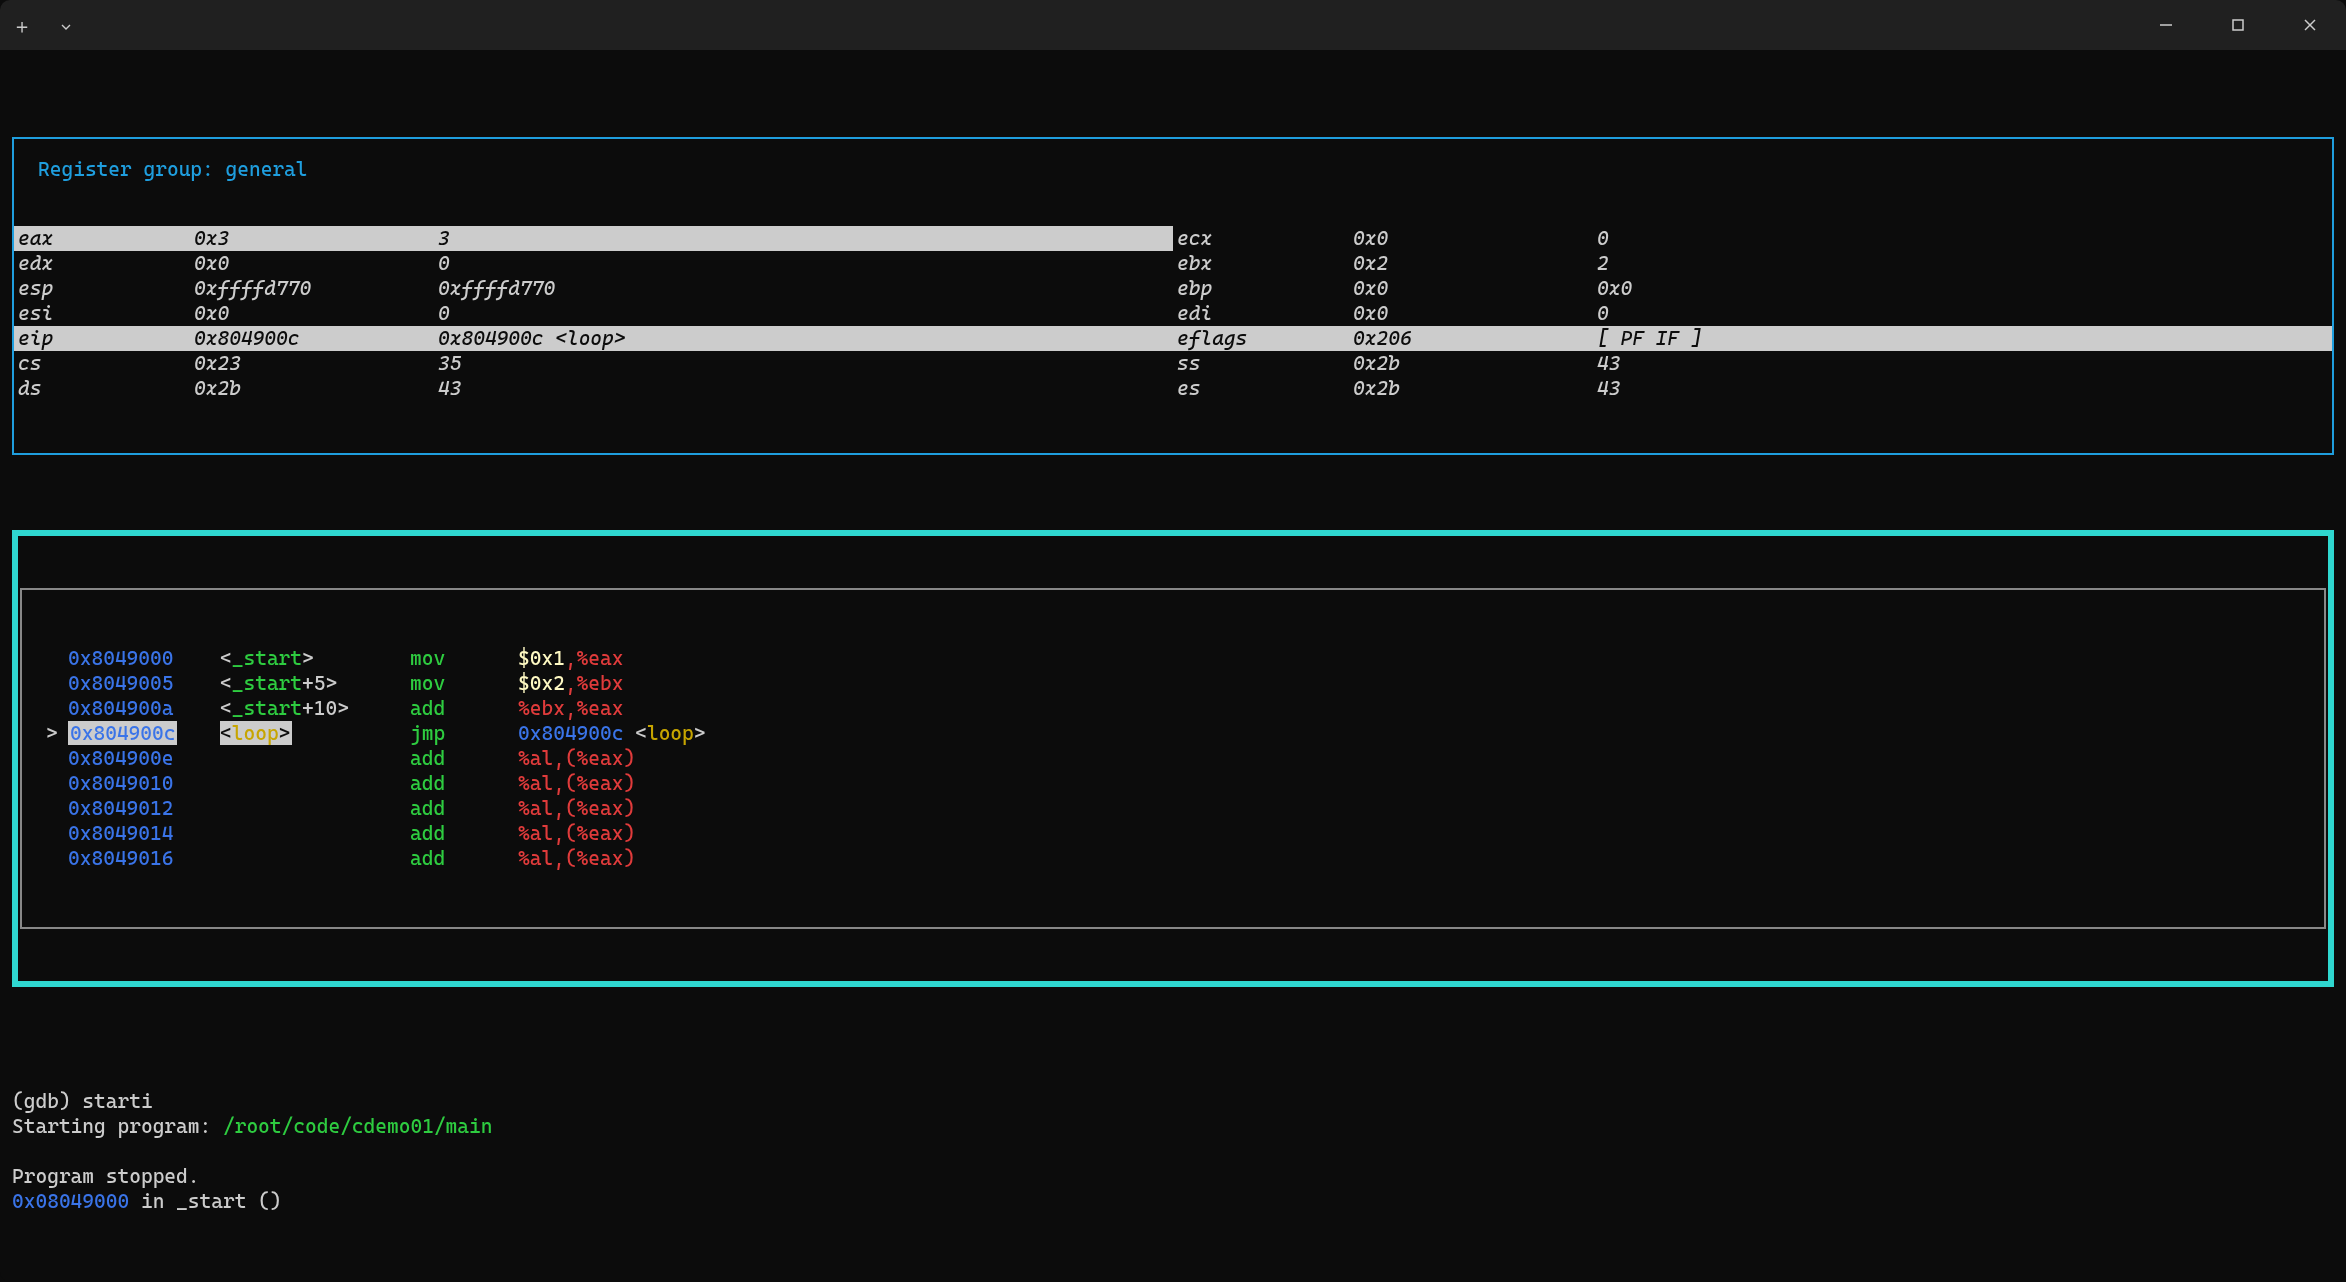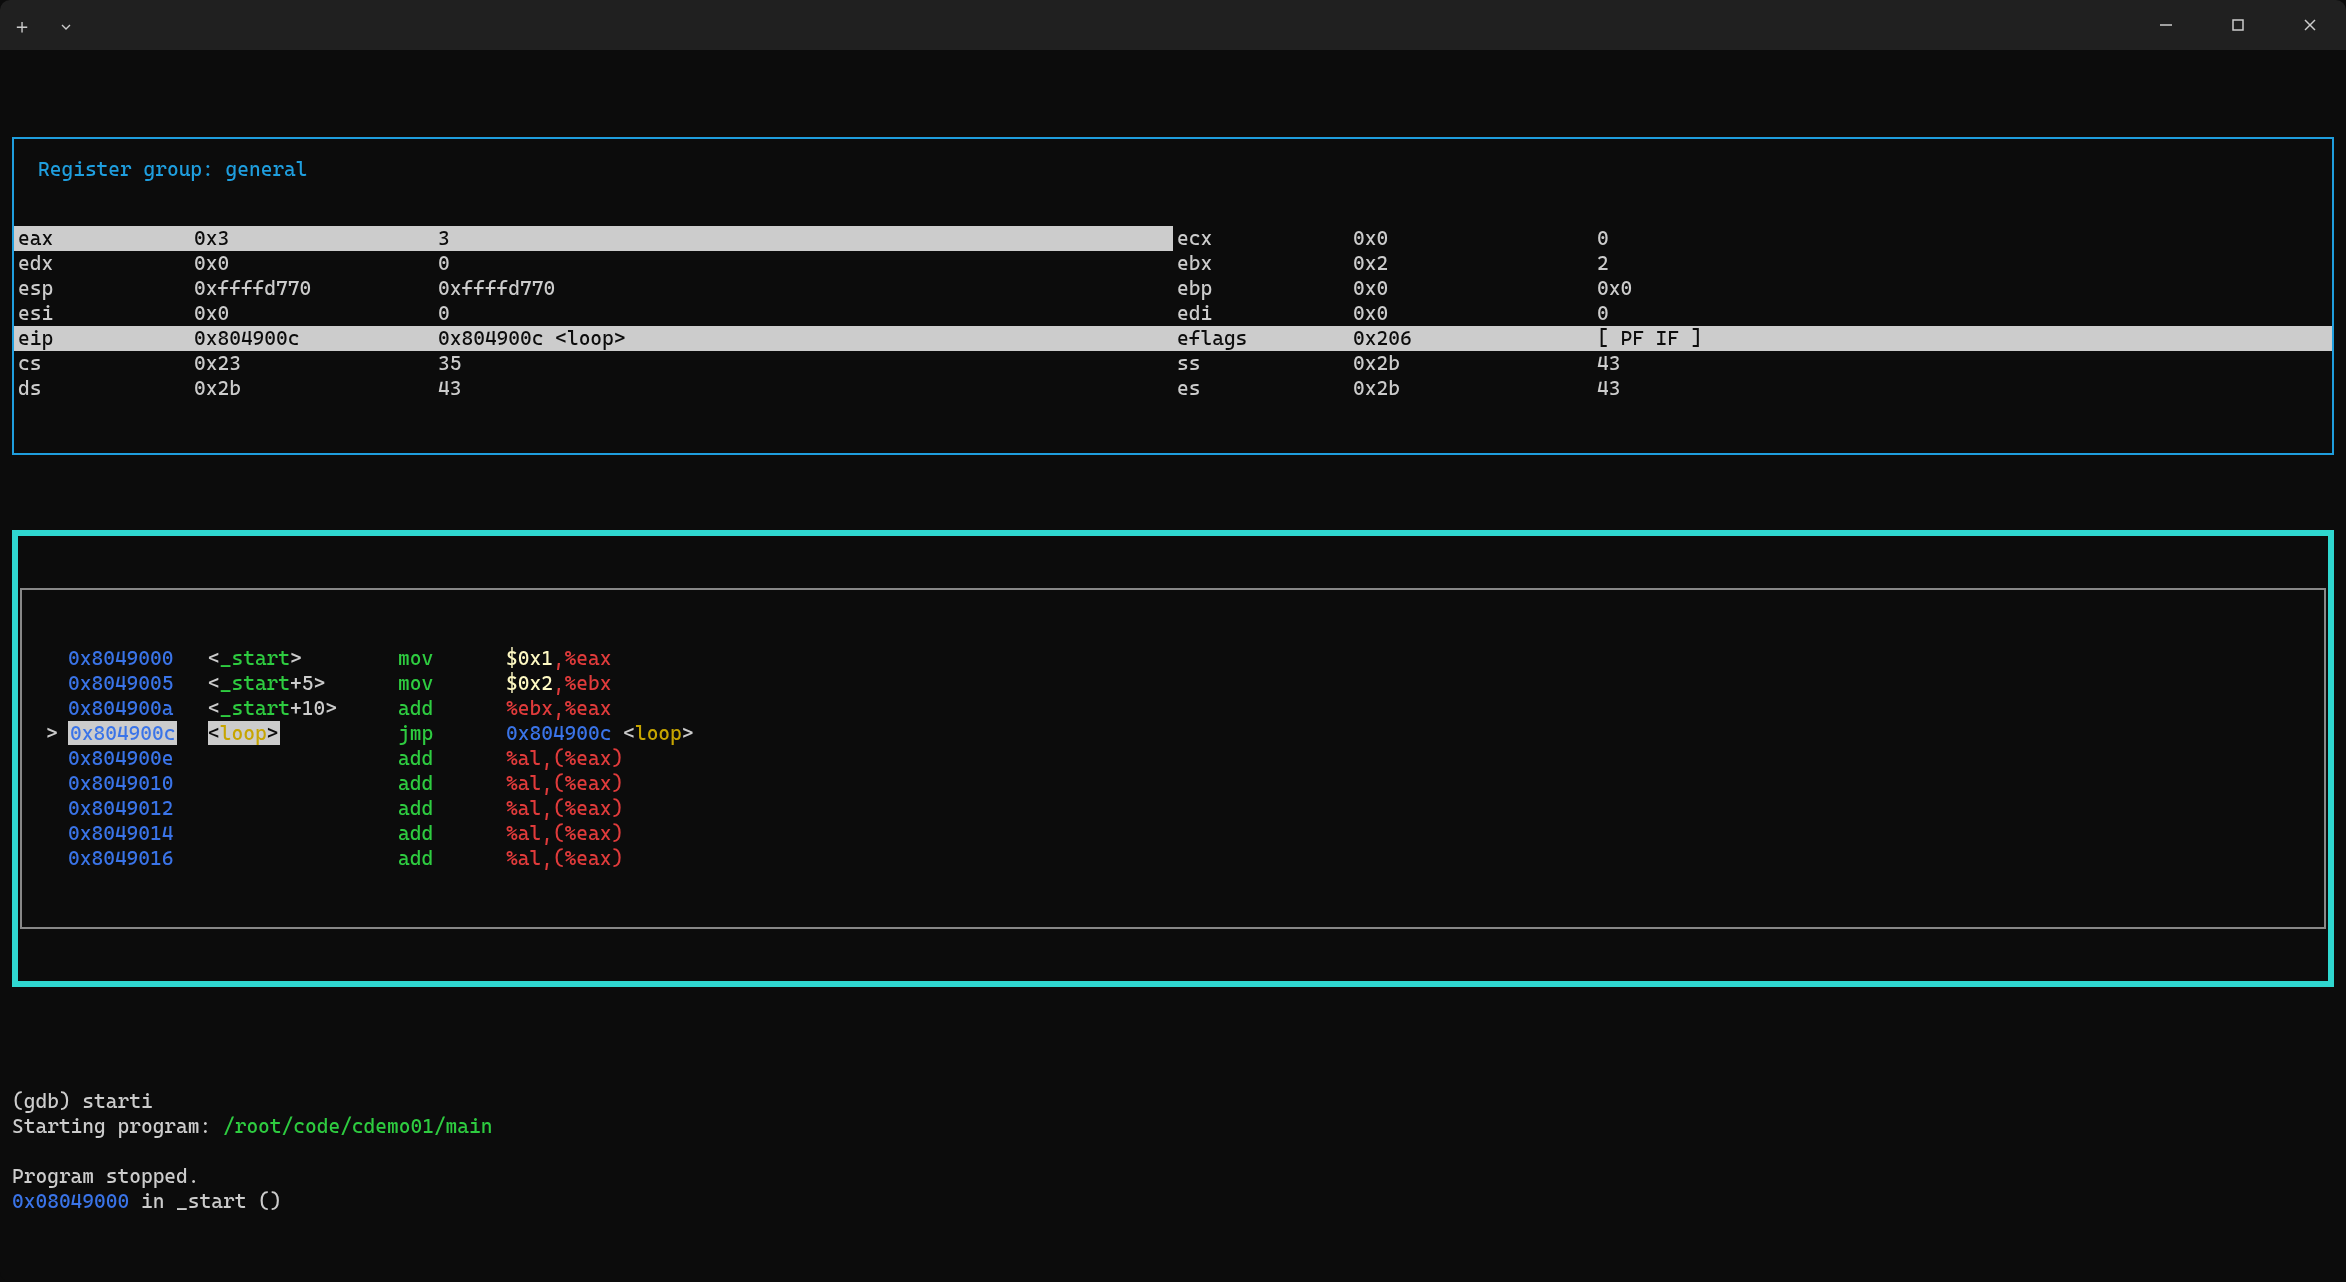--- a/index.html
+++ b/index.html
@@ -69,41 +69,41 @@
 .regbox-title {
   position: absolute;
   top: -15px;
   left: 22px;
   background: #0c0c0c;
   color: #1f9ede;
   padding: 0 2px;
   margin-top: 33px;
 }
 .regrow { display: flex; }
-.regcell { display: flex; }
+.regcell { display: flex; font-style: italic; }
 .regcell.half { width: 50%; }
 .col-name { width: 180px; padding-left: 4px; }
 .col-hex  { width: 244px; }
 .col-dec  { flex: 1; }
 .hl { background: #cccccc; color: #0c0c0c; }
 
 
 .asmbox-outer {
   margin: 0 12px 0 12px;
   border: 6px solid #2fd7d0;
   padding: 2px;
 }
 .asmbox-inner {
   border: 2px solid #888;
   padding: 6px 0;
 }
 .asmrow { display: flex; padding-left: 24px; }
 .asm-marker { width: 22px; color: #cccccc; }
 .asm-addr { width: 140px; }
-.asm-sym  { width: 190px; }
+.asm-sym  { width: 190px; margin-left: 12px; }
 .asm-mnem { width: 108px; }
 .asm-ops  { flex: 1; }
 .asmrow .addr { color: #3a74e8; }
 .asmrow .sym-start { color: #2ecc40; }
 .asmrow .sym-loop { color: #c7a500; }
 .asmrow.current .addrwrap { background: #cccccc; color: #0c0c0c; padding: 0 2px; }
 .asmrow.current .symwrap  { background: #cccccc; color: #0c0c0c; padding-right: 2px; }
 .asmrow.current .symwrap .bracket { color: #0c0c0c; }
 .mnem { color: #2ecc40; }
 .reg { color: #e03b3b; }

